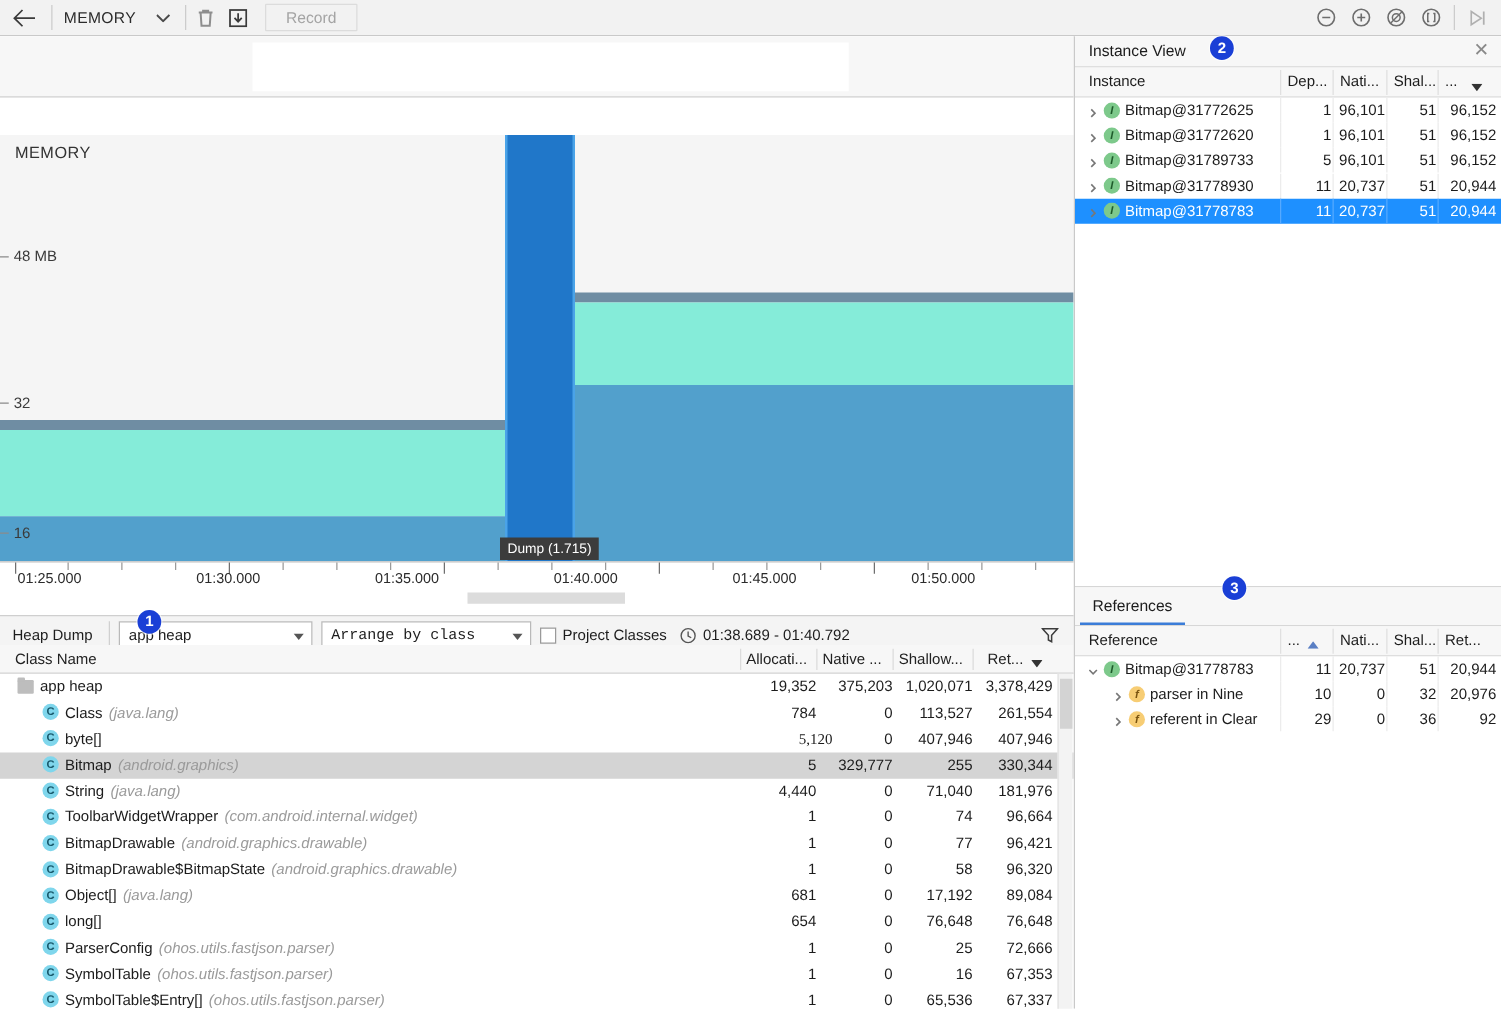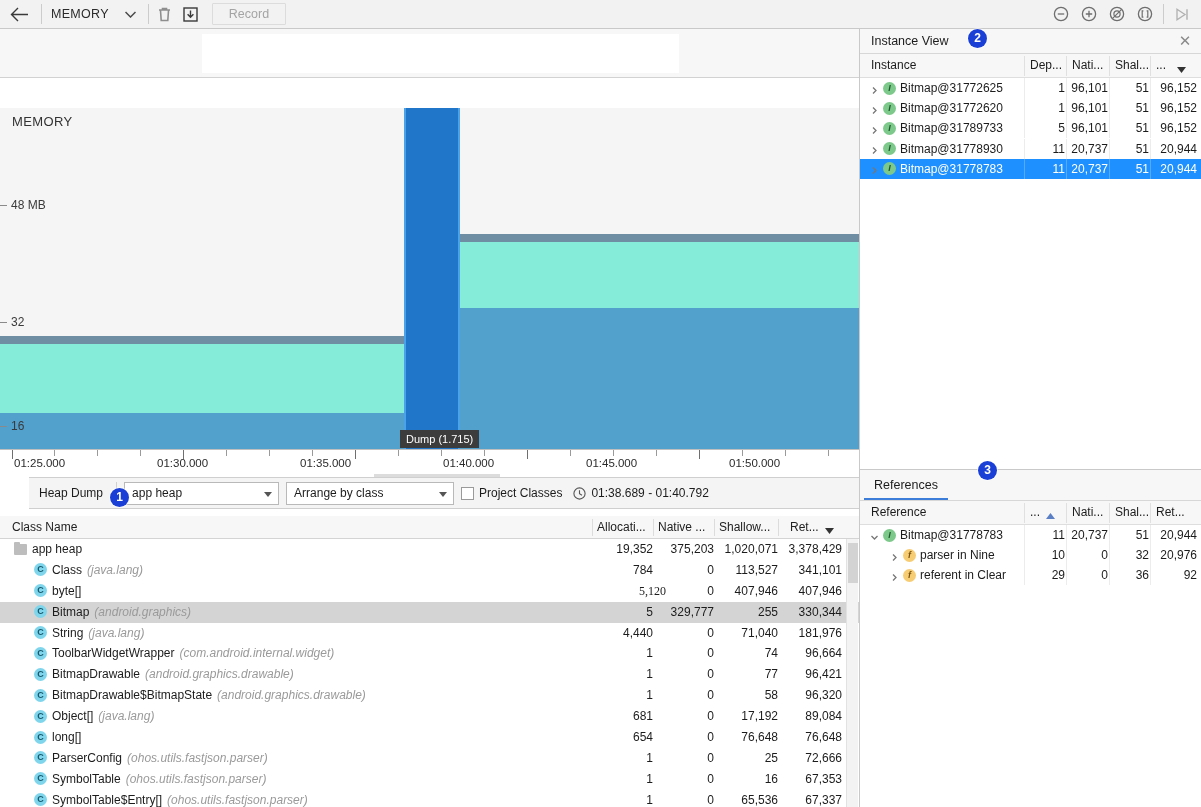--- a/index.html
+++ b/index.html
@@ -50,23 +50,23 @@
   }
   .axis{ position:absolute; left:0; top:420px; width:859px; height:25px; background:#fff; border-top:1px solid #bfbfbf;}
   .axis .tick{ position:absolute; top:0; width:1px; height:6px; background:#9a9a9a;}
   .axis .tmaj{ height:9px; background:#6f6f6f;}
   .axis .tlab{ position:absolute; top:7px; font-size:11.5px; color:#2b2b2b; white-space:nowrap;}
   .hscroll{ position:absolute; left:0; top:445px; width:859px; height:10px; background:#fff;}
   .hscroll .thumb{ position:absolute; left:374px; top:0; width:126px; height:9px; background:#dcdcdc;}
 
   
   .hdbar{
-    position:absolute; left:0; top:448px; width:859px; height:32px;
+    position:absolute; left:0; top:463px; width:859px; height:32px;
     background:#f4f4f4; border-top:1px solid #cfcfcf; border-bottom:1px solid #cfcfcf;
-    display:flex; align-items:center; padding:0 6px; gap:7px;margin-left:29px;
+    display:flex; align-items:center; padding:0 6px; gap:7px;
   }
   .hd-label{ font-size:12px; color:#1c1c1c; padding:0 6px 0 4px;}
   .hd-sep{ width:1px; height:22px; background:#d0d0d0;}
   .combo{
     position:relative; height:23px; border:1px solid #b9b9b9; background:#fff;
     display:flex; align-items:center; padding:0 22px 0 7px; font-size:12px; cursor:pointer;
   }
   .combo .car{ position:absolute; right:6px; top:9px; border-left:4px solid transparent; border-right:4px solid transparent; border-top:5px solid #555;}
   .chk{ display:flex; align-items:center; gap:5px; cursor:pointer; font-size:12px;}
   .chk .box{ width:13px; height:13px; border:1px solid #9a9a9a; background:#fff;}
@@ -257,21 +257,21 @@
       <div class="thumb"></div>
     </div>
 
     <div class="hdbar">
       <span class="hd-label">Heap Dump</span>
       <span class="hd-sep"></span>
       <div class="combo" style="width:155px;">
         <span>app heap</span>
         <span class="car"></span>
       </div>
-      <div class="combo" style="width:168px;">
+      <div class="combo" style="width:168px;font-family:Liberation Mono, monospace;">
         <span>Arrange by class</span>
         <span class="car"></span>
       </div>
       <label class="chk">
         <span class="box"></span>
         <span>Project Classes</span>
       </label>
       <div class="clock">
         <svg width="13" height="13" viewBox="0 0 13 13">
             <circle cx="6.5" cy="6.5" r="5.6" fill="none" stroke="#555" stroke-width="1.1"></circle>
@@ -316,21 +316,21 @@
           </div>
           <div class="crow">
             <div class="cn" style="left: 34px;">
               <span class="cicon">C</span>
               <span>Class</span>
               <span class="pkg"> (java.lang)</span>
             </div>
             <div class="num" style="left: 597px; width: 56px;">784</div>
             <div class="num" style="left: 658px; width: 56px;">0</div>
             <div class="num" style="left: 719px; width: 59px;">113,527</div>
-            <div class="num" style="left: 780px; width: 62px;">341,101</div>
+            <div class="num" style="left: 780px; width: 62px;">261,554</div>
           </div>
           <div class="crow">
             <div class="cn" style="left: 34px;">
               <span class="cicon">C</span>
               <span>byte[]</span>
             </div>
             <div class="num" style="left: 610px; width: 56px; font-family: Liberation Serif, serif;">5,120</div>
             <div class="num" style="left: 658px; width: 56px;">0</div>
             <div class="num" style="left: 719px; width: 59px;">407,946</div>
             <div class="num" style="left: 780px; width: 62px;">407,946</div>

